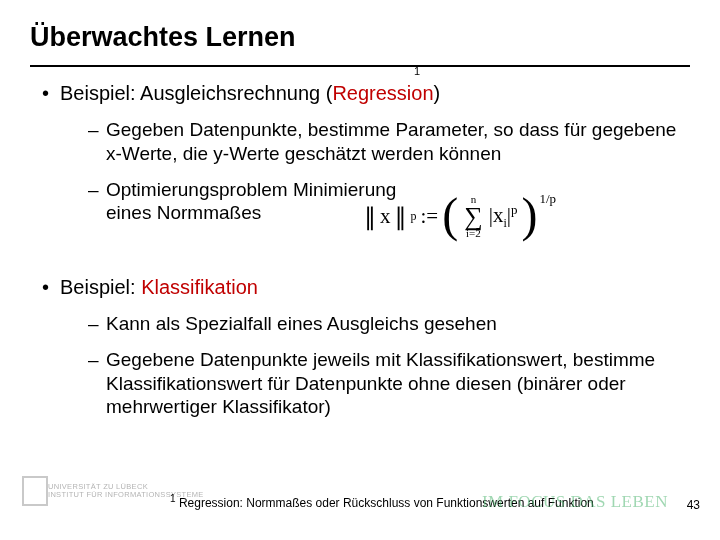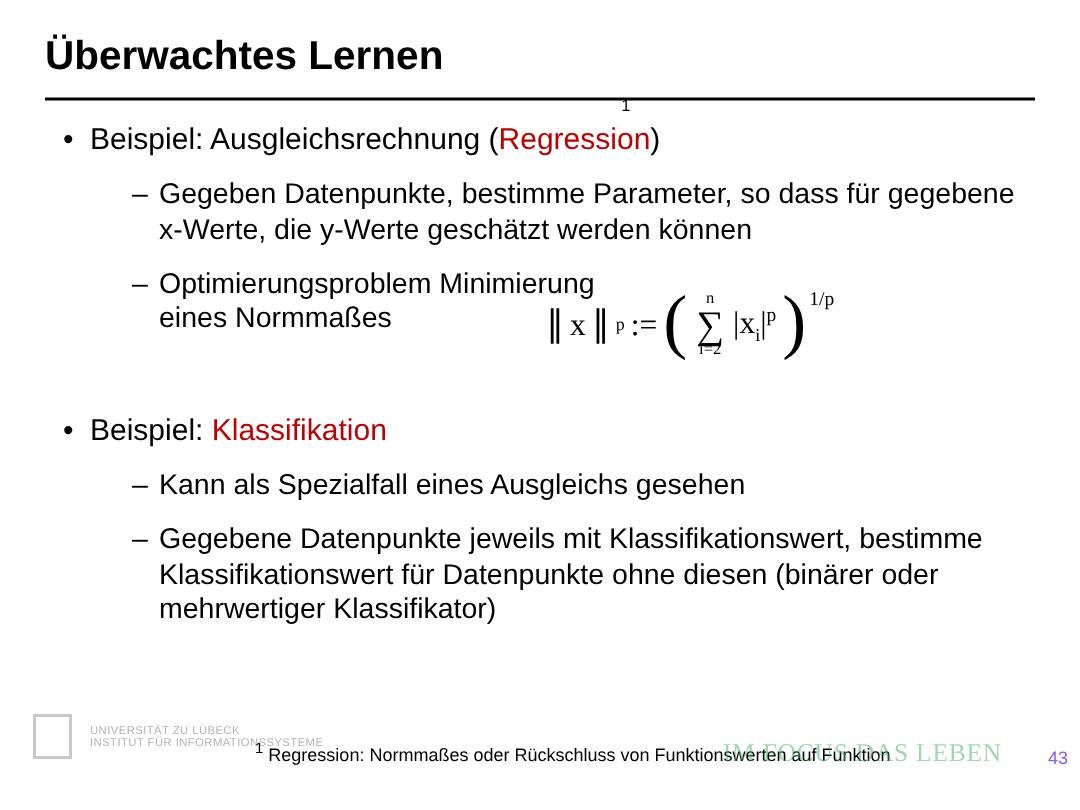--- a/index.html
+++ b/index.html
@@ -20,26 +20,26 @@
   .sup1 .fn { position:absolute; top:-16px; right:20px; font-size:11px; }
   .formula { position:absolute; left:364px; top:194px; }
   .formula .fbox { font-family:'Times New Roman',serif; font-size:21px; display:flex; align-items:center; gap:4px; }
   .norm-l, .norm-r { font-size:24px; }
   .paren { font-size:48px; font-weight:300; line-height:0; position:relative; top:-2px; }
   .sigma { display:inline-flex; flex-direction:column; align-items:center; font-size:11px; line-height:1; margin:0 2px; }
   .sigma .s { font-size:26px; line-height:0.9; }
   .sub { font-size:12px; vertical-align:sub; }
   .sup { font-size:13px; vertical-align:super; }
   .exp { font-size:13px; position:relative; top:-18px; left:-2px; }
-  .logo { position:absolute; left:22px; bottom:34px; display:flex; align-items:center; gap:12px; opacity:0.45; }
+  .logo { position:absolute; left:22px; bottom:34px; display:flex; align-items:center; gap:0; opacity:0.45; }
   .logo-box { width:26px; height:30px; border:2px solid #888; }
   .logo-txt { font-size:7.5px; line-height:1.1; color:#555; letter-spacing:0.3px; }
   .footnote { position:absolute; left:170px; bottom:30px; font-size:12px; color:#000; }
   .tagline { position:absolute; right:52px; bottom:28px; font-size:17px; color:#43b067; font-family:'Segoe Script','Comic Sans MS',cursive; letter-spacing:0.5px; opacity:0.5; }
-  .pagenum { position:absolute; right:8px; bottom:28px; font-size:12px; color:#8b5cf6; }
+  .pagenum { position:absolute; right:20px; bottom:28px; font-size:12px; color:#000000; }
   .twocol { position:relative; }
   .leftblk { width:320px; }
 </style>
 </head>
 <body>
 
 <div class="slide">
 
   <div class="title">Überwachtes Lernen</div>
   <div class="hr"></div>

